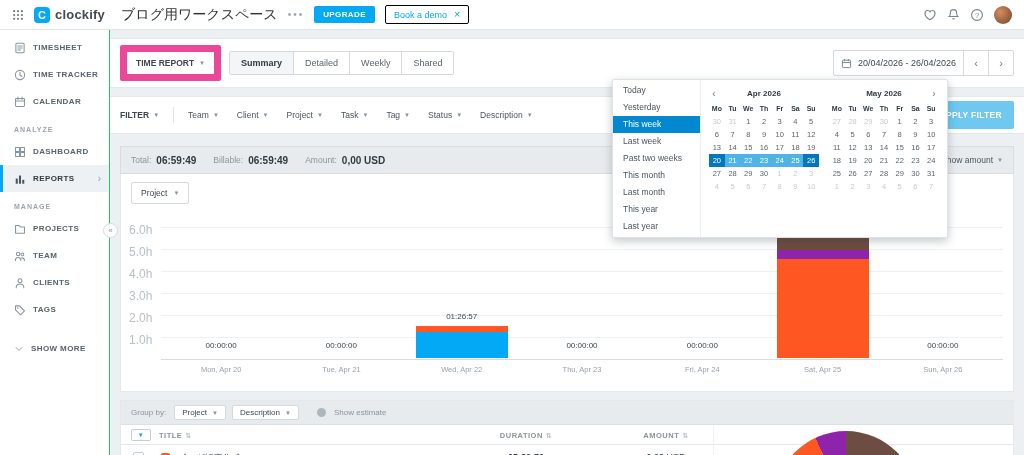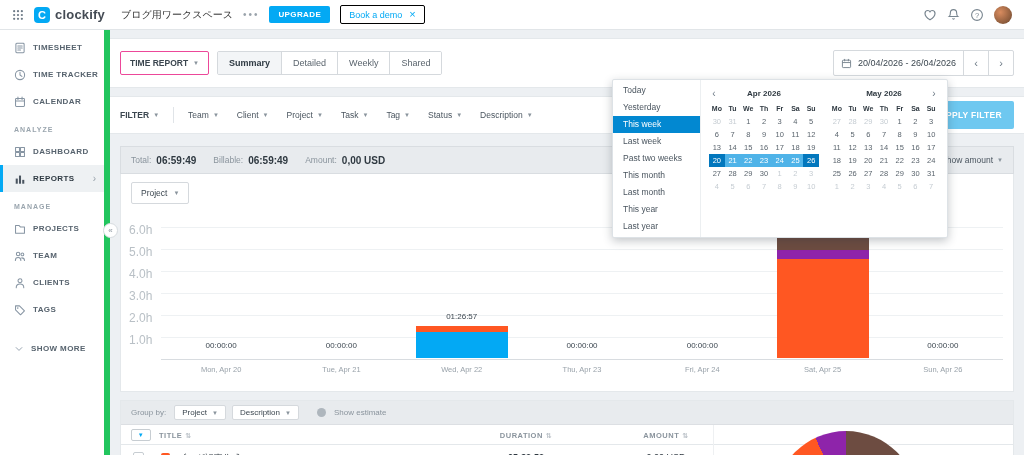--- a/index.html
+++ b/index.html
@@ -10,54 +10,54 @@
        font-family:"Liberation Sans","DejaVu Sans",sans-serif;color:#333;}
 
   
   .topbar{position:absolute;top:0;left:0;width:100%;height:30px;background:#fff;
           border-bottom:1px solid #e1e5e8;display:flex;align-items:center;padding:0 12px;gap:10px;z-index:50;}
   .icn{display:inline-flex;align-items:center;justify-content:center;}
   .logo{display:flex;align-items:center;gap:5px;cursor:pointer;}
   .logo-mark{width:16px;height:16px;border-radius:4px;background:#03a9f4;color:#fff;font-weight:bold;
              font-size:11px;display:flex;align-items:center;justify-content:center;}
   .logo-text{font-size:13px;font-weight:bold;color:#444b54;letter-spacing:.2px;}
-  .workspace{font-size:10px;color:#333;margin-left:6px;white-space:nowrap;}
+  .workspace{font-size:14px;color:#333;margin-left:6px;white-space:nowrap;}
   .ws-menu{color:#9aa3ab;font-size:10px;letter-spacing:2px;cursor:pointer;}
   .upgrade{background:#03a9f4;color:#fff;border:none;font-size:8px;font-weight:bold;padding:4px 9px;
            border-radius:2px;letter-spacing:.4px;cursor:pointer;font-family:inherit;}
   .book-demo{display:flex;align-items:center;gap:7px;border:1px solid #000000;color:#03a9f4;
              font-size:9px;padding:3px 8px;border-radius:2px;cursor:pointer;background:#fff;}
   .demo-x{font-size:11px;line-height:1;cursor:pointer;}
   .tb-spacer{flex:1;}
   .tb-icon{cursor:pointer;}
   .avatar{width:18px;height:18px;border-radius:50%;cursor:pointer;
           background:radial-gradient(circle at 35% 35%,#d98c5f,#8a5a3b 70%,#5e3c26);}
 
   
   .sidebar{position:absolute;top:30px;left:0;width:110px;height:425px;background:#fff;
-           border-right:6px solid #22c55e;z-index:20;padding-top:4px;}
+           border-right:1px solid #22c55e;z-index:20;padding-top:4px;}
   .side-item{display:flex;align-items:center;gap:7px;height:27px;padding:0 8px 0 11px;cursor:pointer;
              border-left:3px solid transparent;}
   .side-label{font-size:8px;font-weight:bold;color:#57636e;letter-spacing:.4px;white-space:nowrap;}
   .side-item.active{background:#eef1f3;border-left-color:#03a9f4;}
   .side-item.active .side-label{color:#2e3942;}
   .side-chev{margin-left:auto;color:#98a2ab;font-size:10px;}
   .side-heading{font-size:7px;color:#9aa5ae;letter-spacing:1px;padding:11px 0 5px 14px;font-weight:bold;}
   .show-more{margin-top:12px;}
   .collapse-btn{position:absolute;top:223px;left:103px;width:15px;height:15px;border-radius:50%;
                 background:#fff;border:1px solid #d6dbdf;color:#8a949d;font-size:8px;display:flex;
                 align-items:center;justify-content:center;z-index:30;cursor:pointer;}
 
   
   .main{position:absolute;top:30px;left:110px;width:914px;height:425px;overflow:hidden;}
   .band{position:absolute;left:0;width:100%;background:#fff;border-bottom:1px solid #e4e8eb;border-top:1px solid #e4e8eb;}
   .header-band{top:8px;height:50px;display:flex;align-items:center;padding:0 10px;}
   .filter-band{top:66px;height:38px;display:flex;align-items:center;padding:0 10px;gap:14px;}
 
-  .report-type{display:flex;align-items:center;gap:5px;border:1px solid #ec4899;background:#fff;
+  .report-type{display:flex;align-items:center;gap:5px;border:7px solid #ec4899;background:#fff;
                padding:6px 9px;font-size:8.5px;font-weight:bold;color:#3c4750;border-radius:2px;cursor:pointer;}
   .caret{font-size:6px;color:#8a949d;}
   .tab-group{display:flex;border:1px solid #d5d9dd;border-radius:2px;margin-left:8px;overflow:hidden;}
   .tab{padding:6px 11px;font-size:9px;color:#5a646d;border-right:1px solid #d5d9dd;background:#fff;cursor:pointer;}
   .tab:last-child{border-right:none;}
   .tab.active{font-weight:bold;color:#2e3942;background:#f3f5f7;}
   .date-nav{margin-left:auto;display:flex;align-items:stretch;border:1px solid #d5d9dd;border-radius:2px;
             height:26px;background:#fff;}
   .date-display{display:flex;align-items:center;gap:6px;padding:0 7px;font-size:9px;color:#3c4750;cursor:pointer;}
   .date-display .dr-text{display:inline-block;max-width:104px;overflow:hidden;white-space:nowrap;}

